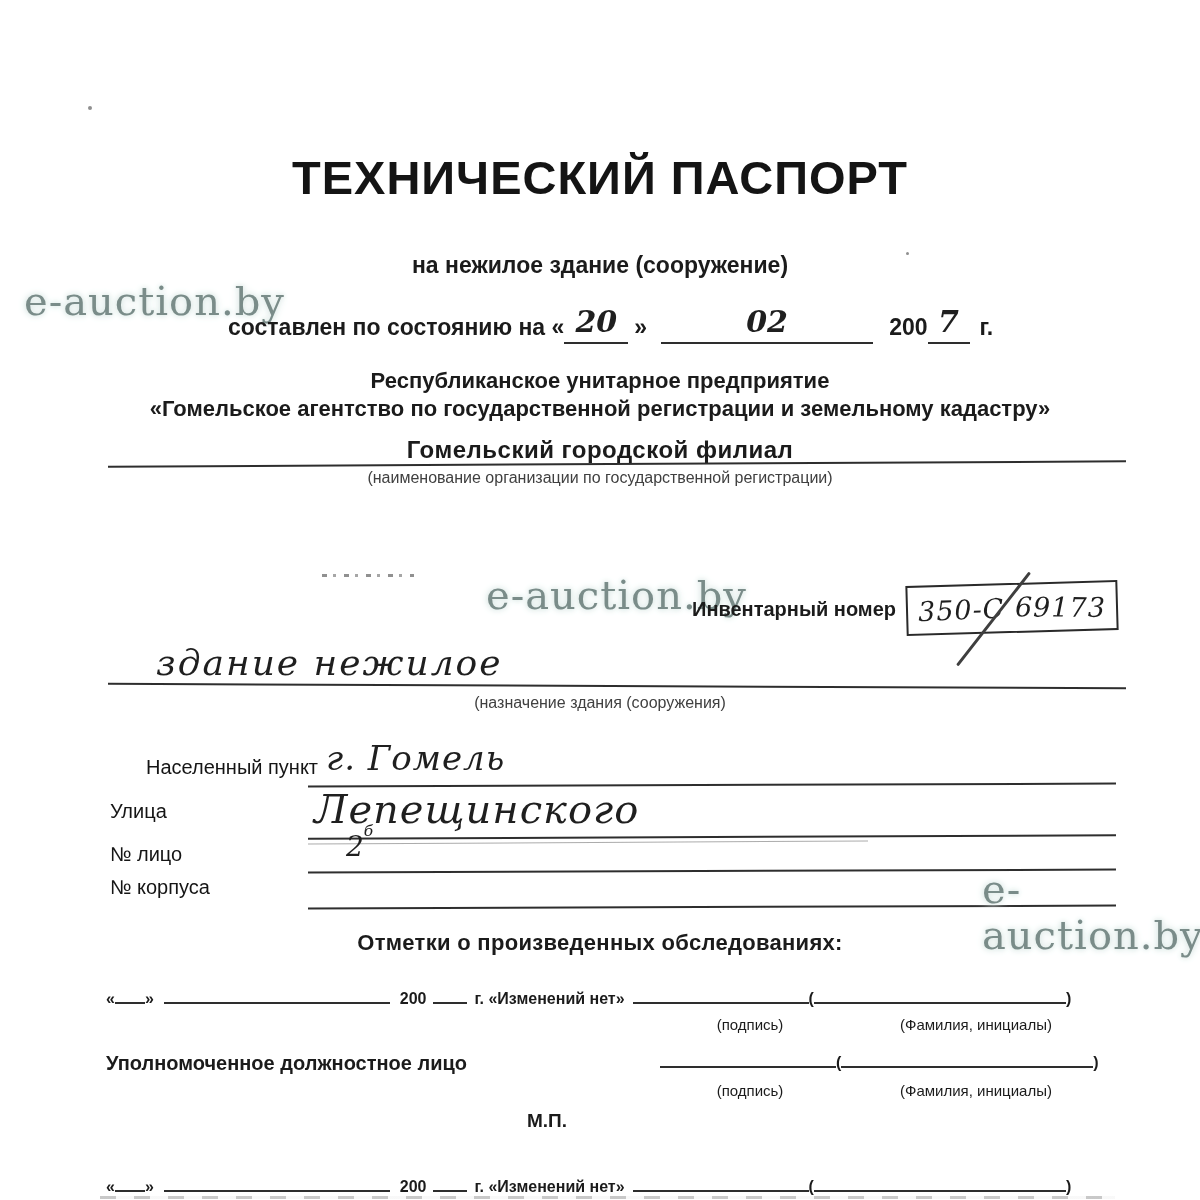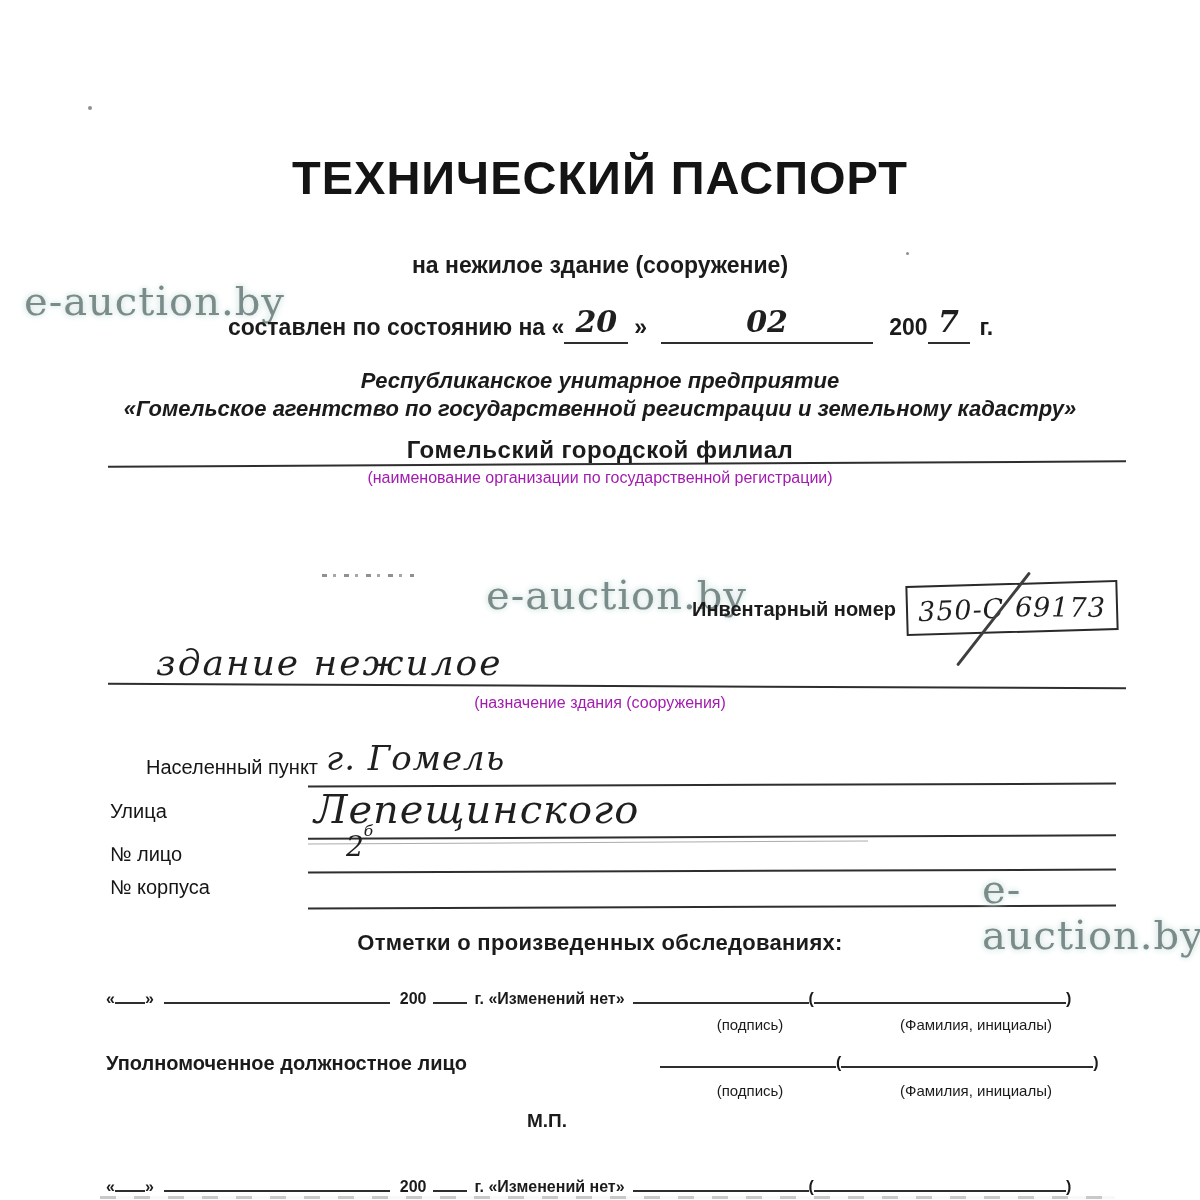--- a/index.html
+++ b/index.html
@@ -13,23 +13,23 @@
   .wm{font-family:"DejaVu Serif",serif;color:#7a8c89;font-size:40px;letter-spacing:1px;
       text-shadow:0 0 2px #e8f1ef,0 0 5px #d9e6e3,0 0 9px #e2edeb,0 0 14px #eef5f3;}
   .rule{height:0;border-top:2px solid #2e2e2e;}
   .rule-thin{height:0;border-top:1px solid #5a5a5a;}
   .ucell{display:inline-block;border-bottom:2px solid #2e2e2e;text-align:center;vertical-align:baseline;}
   .ucell .hand{position:relative;top:-3px;}
   .blank{display:inline-block;border-bottom:2px solid #2e2e2e;height:0.85em;vertical-align:baseline;}
   .title{font-size:47px;letter-spacing:1px;color:#141414;}
   .subtitle{font-size:23px;}
   .daterow{font-size:23px;white-space:nowrap;}
-  .org1,.org2{font-size:22px;font-style:italic;}
+  .org1,.org2{font-size:22px;}
   .org3{font-size:24px;letter-spacing:.5px;}
-  .smallcap{font-size:16px;color:#a21caf;}
+  .smallcap{font-size:16px;color:#404040;}
   .invlabel{font-size:20px;}
   .invbox{width:208px;height:46px;border:2.5px solid #2a2a2a;transform:rotate(-1.6deg);
           display:flex;align-items:center;justify-content:space-evenly;background:transparent;}
   .invbox .hand{font-size:27px;letter-spacing:1px;}
   .invslash{width:3px;height:118px;background:#3f3f3f;transform:rotate(38deg);border-radius:2px;}
   .addr-label{font-size:20px;color:#151515;}
   .insp-head{font-size:22px;letter-spacing:.3px;}
   .insp-row{font-size:16px;font-weight:bold;white-space:nowrap;}
   .cap{font-size:15px;text-align:center;}
   .mp{font-size:19px;}

